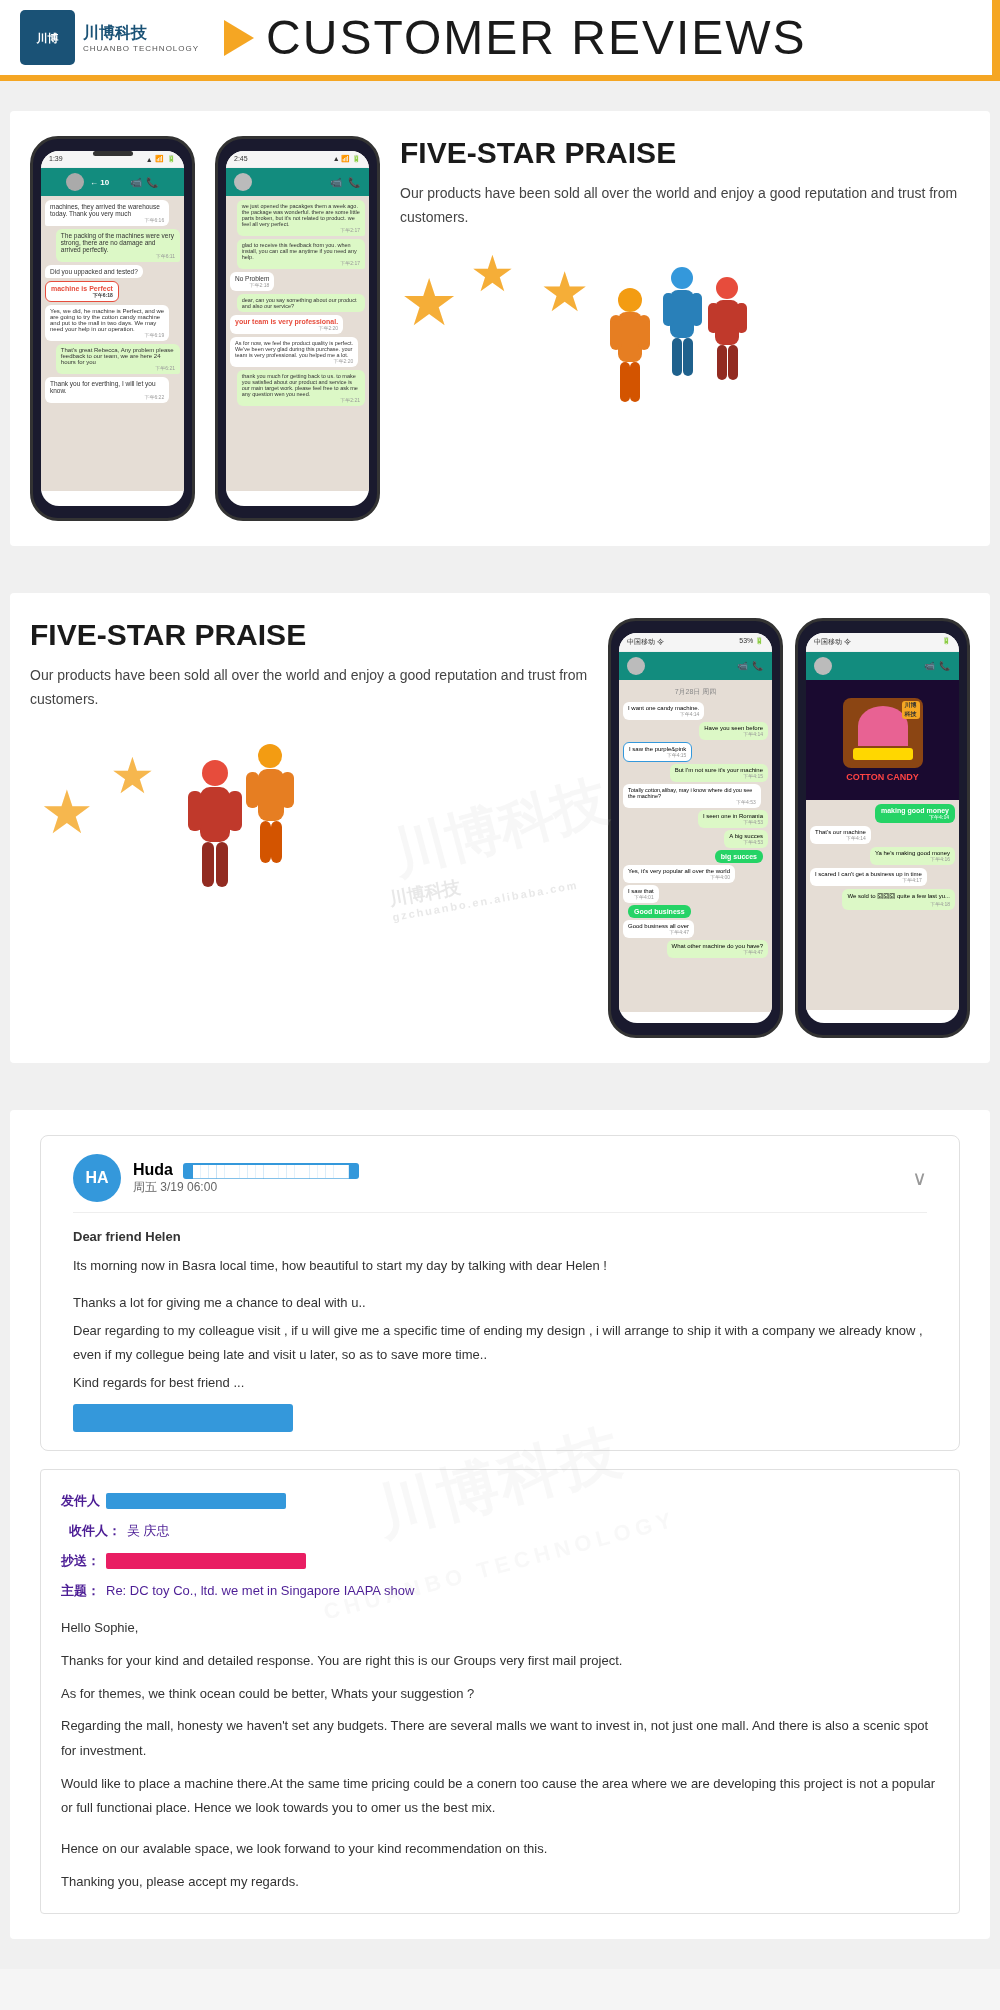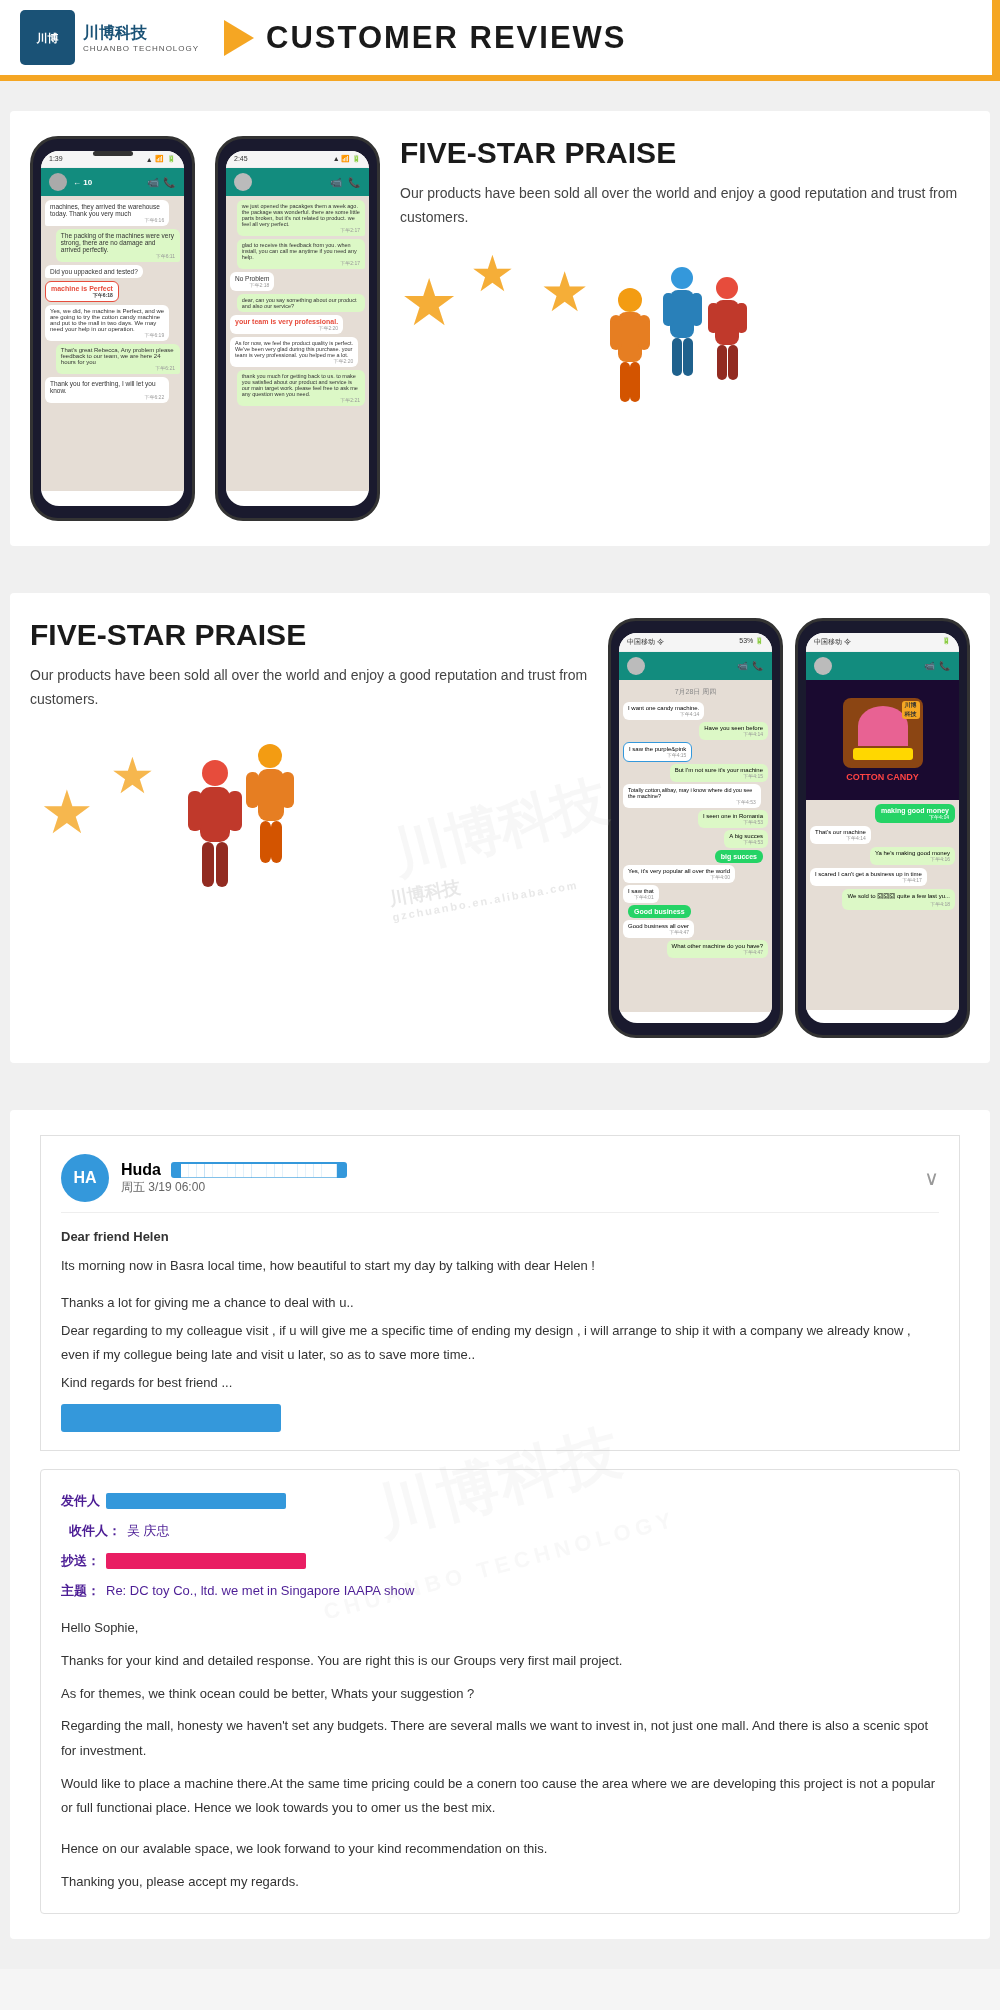--- a/index.html
+++ b/index.html
@@ -19,41 +19,41 @@
       <rect width="55" height="55" rx="5" fill="#1a5276"></rect>
       <text x="50%" y="58%" text-anchor="middle" fill="white" font-size="11" font-weight="bold" font-family="Arial">川博</text>
     </svg>
     <div>
       <div style="font-size:16px; font-weight:900; color:#1a5276;">川博科技</div>
       <div style="font-size:8px; color:#555; letter-spacing:1px;">CHUANBO TECHNOLOGY</div>
     </div>
   </div>
   <div style="display:flex; align-items:center; gap:12px; margin-left:25px;">
     <div style="width:0;height:0;border-top:18px solid transparent;border-bottom:18px solid transparent;border-left:30px solid #f5a623;"></div>
-    <h1 style="font-size:31px; font-weight:700; color:#1a1a1a; letter-spacing:2px;">CUSTOMER REVIEWS</h1>
+    <h1 style="font-size:48px; font-weight:400; color:#1a1a1a; letter-spacing:2px;">CUSTOMER REVIEWS</h1>
   </div>
   <div style="position:absolute;right:0;top:0;bottom:0;width:8px;background:#f5a623;"></div>
 </div>
 <div style="height:6px; background:#f5a623; width:100%;"></div>
 
 <div style="background:#f0f0f0; padding:15px 0;">
 <div style="background:white; margin:15px 10px; padding:25px 20px; border-radius:4px; display:flex; gap:20px; align-items:flex-start;">
 
   <div style="width:165px; height:385px; background:#1a1a2e; border-radius:28px; padding:12px 8px; border:3px solid #333; flex-shrink:0; position:relative;">
     <div style="position:absolute;top:12px;left:50%;transform:translateX(-50%);width:40px;height:5px;background:#333;border-radius:3px;"></div>
     <div style="background:white; height:100%; border-radius:18px; overflow:hidden; font-size:7px;">
       <div style="background:#f5f5f5; padding:4px 8px; display:flex; justify-content:space-between; font-size:7px; color:#333; border-bottom:1px solid #eee;">
         <span>1:39</span>
         <div style="display:flex;gap:3px;align-items:center;">
           <span>▲</span>
               <span>📶</span>
               <span>🔋</span>
         </div>
       </div>
-      <div style="background:#128C7E; padding:5px 8px; display:flex; align-items:center; gap:6px;">
+      <div style="background:#128C7E; padding:5px 25px; display:flex; align-items:center; gap:6px;">
         <div style="width:18px;height:18px;background:#aaa;border-radius:50%;"></div>
         <span style="color:white;font-size:8px;font-weight:bold;">← 10</span>
         <div style="flex:1;display:flex;justify-content:flex-end;gap:4px;">
           <span style="color:white;font-size:10px;">📹</span>
           <span style="color:white;font-size:10px;">📞</span>
         </div>
       </div>
       <div style="background:#e5ddd5; padding:4px; height:calc(100% - 60px); overflow:hidden; display:flex; flex-direction:column; gap:3px;">
         <div style="background:#fff;border-radius:6px 6px 6px 2px;padding:3px 5px;max-width:92%;font-size:6.5px;color:#333;align-self:flex-start;">machines, they arrived the warehouse today. Thank you very much<div style="font-size:5px;color:#999;text-align:right;">下午6:16</div></div>
         <div style="background:#dcf8c6;border-radius:6px 6px 2px 6px;padding:3px 5px;max-width:92%;font-size:6.5px;color:#333;align-self:flex-end;">The packing of the machines were very strong, there are no damage and arrived perfectly.<div style="font-size:5px;color:#999;text-align:right;">下午6:11</div></div>
@@ -251,25 +251,25 @@
     </div>
   </div>
 
   <div style="position:absolute;top:50%;left:50%;transform:translate(-50%,-50%) rotate(-15deg);font-size:55px;font-weight:900;color:rgba(200,200,200,0.15);white-space:nowrap;pointer-events:none;">川博科技</div>
 </div>
 </div>
 
 <div style="background:#f0f0f0; padding:2px 0 15px 0;">
 <div style="background:white; margin:15px 10px; padding:25px 30px; border-radius:4px; position:relative;">
 
-  <div style="border:1px solid #e0e0e0; border-radius:0; padding:18px 20px; margin-bottom:18px;">
+  <div style="border:1px solid #e0e0e0; border-radius:8px; padding:18px 32px; margin-bottom:18px;">
     <div style="display:flex; align-items:center; gap:12px; margin-bottom:12px; padding-bottom:10px; border-bottom:1px solid #eee;">
       <div style="width:48px;height:48px;background:#3498db;border-radius:50%;display:flex;align-items:center;justify-content:center;color:white;font-weight:bold;font-size:16px;flex-shrink:0;">HA</div>
       <div style="flex:1;">
-        <div style="display:flex;align-items:center;gap:10px;">
+        <div style="display:flex;align-items:flex-end;gap:10px;">
           <span style="font-weight:bold;font-size:16px;">Huda</span>
           <span style="background:#3498db;color:white;padding:2px 10px;border-radius:3px;font-size:11px;">████████████████████</span>
         </div>
         <div style="font-size:12px;color:#666;">周五 3/19  06:00</div>
       </div>
       <div style="font-size:20px;color:#999;cursor:pointer;">∨</div>
     </div>
     <div style="font-size:13px;line-height:1.8;color:#333;">
       <p style="font-weight:bold;margin-bottom:6px;">Dear friend Helen</p>
       <p style="margin-bottom:13px;">Its morning now in Basra local time, how beautiful to start my day by talking with dear Helen !</p>

